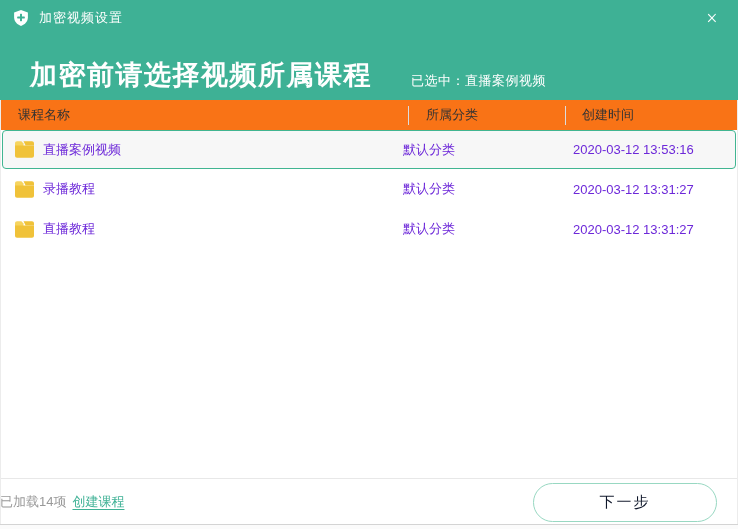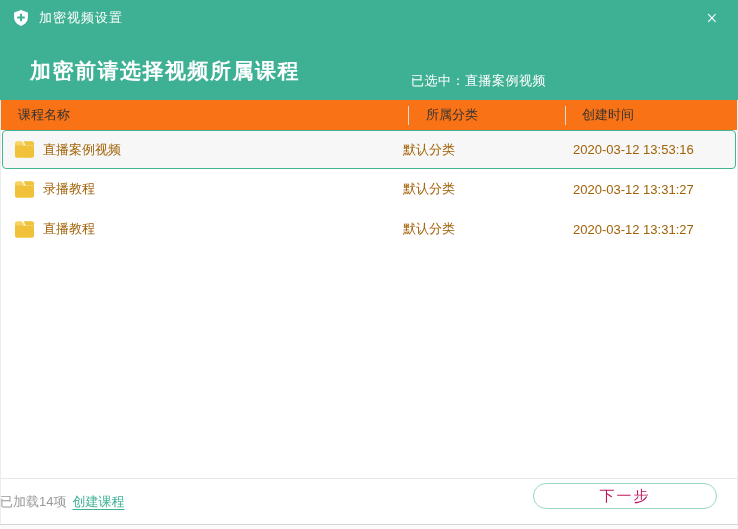--- a/index.html
+++ b/index.html
@@ -19,21 +19,21 @@
     position:absolute;top:0;left:0;right:0;height:36px;
     display:flex;align-items:center;padding:0 12px;box-sizing:border-box;font-family:Liberation Serif, serif;
   }
   .shield{width:18px;height:18px;display:block;}
   .win-title{font-size:13px;margin-left:9px;color:#ffffff;letter-spacing:1px;}
   .close-btn{
     margin-left:auto;width:28px;height:28px;display:flex;align-items:center;justify-content:center;
     color:#ffffff;font-size:20px;font-weight:300;cursor:pointer;line-height:1;user-select:none;
   }
   .hero-title{
-    position:absolute;left:30px;top:57px;font-size:21px;font-weight:bold;
+    position:absolute;left:30px;top:57px;font-size:27px;font-weight:bold;
     color:#ffffff;letter-spacing:1.5px;
   }
   .selected-summary{
     position:absolute;left:411px;top:72px;font-size:13px;color:#ffffff;letter-spacing:.5px;
   }
 
   
   .table-header{
     position:absolute;top:100px;left:0;right:0;height:30px;
     display:flex;align-items:center;font-size:13px;color:#333333;background:#f97316;
@@ -42,21 +42,21 @@
   .th-cat{box-sizing:border-box;width:153px;padding-left:14px;}
   .th-time{box-sizing:border-box;flex:1;padding-left:17px;}
   .v-sep{position:absolute;top:6px;width:1px;height:19px;background:#dcdcdc;}
   .v-sep.s1{left:408px;}
   .v-sep.s2{left:565px;}
 
   
   .rows{position:absolute;top:130px;left:0;right:0;}
   .row{
     display:flex;align-items:center;height:40px;box-sizing:border-box;
-    font-size:13px;color:#a16207;background:#ffffff;cursor:pointer;
+    font-size:13px;color:#6d28d9;background:#ffffff;cursor:pointer;
   }
   .row.selected{
     height:39px;margin:0 2px;border:1px solid #41b591;border-radius:4px;
     background:#f7f7f7;
   }
   .cell-name{box-sizing:border-box;width:403px;display:flex;align-items:center;padding-left:14px;}
   .row.selected .cell-name{padding-left:11px;width:400px;}
   .folder-icon{width:21px;height:19px;flex:0 0 auto;display:block;}
   .name-text{margin-left:8px;}
   .cell-cat{box-sizing:border-box;width:170px;}
@@ -67,23 +67,23 @@
     position:absolute;top:478px;left:0;right:0;height:46px;
     border-top:1px solid #e8e8e8;background:#ffffff;
     display:flex;align-items:center;box-sizing:border-box;
   }
   .loaded-text{font-size:13px;color:#999999;}
   .create-link{
     font-size:13px;color:#3eb195;margin-left:6px;text-decoration:underline;
     text-underline-offset:3px;cursor:pointer;
   }
   .next-btn{
-    position:absolute;left:533px;top:483px;width:184px;height:26px;box-sizing:border-box;
+    position:absolute;left:533px;top:483px;width:184px;height:39px;box-sizing:border-box;
     border:1px solid #98d8c2;border-radius:20px;background:#ffffff;
-    color:#be185d;font-size:15px;letter-spacing:2px;
+    color:#0f172a;font-size:15px;letter-spacing:2px;
     display:flex;align-items:center;justify-content:center;cursor:pointer;text-align:right;
   }
 
   
   .edge{position:absolute;background:#ececec;width:1px;top:100px;bottom:5px;}
   .edge.left{left:0;}
   .edge.right{right:0;}
   .bottom-strip{
     position:absolute;left:0;right:0;top:524px;height:5px;
     border-top:1px solid #d4d4d4;background:#fbfbfb;

